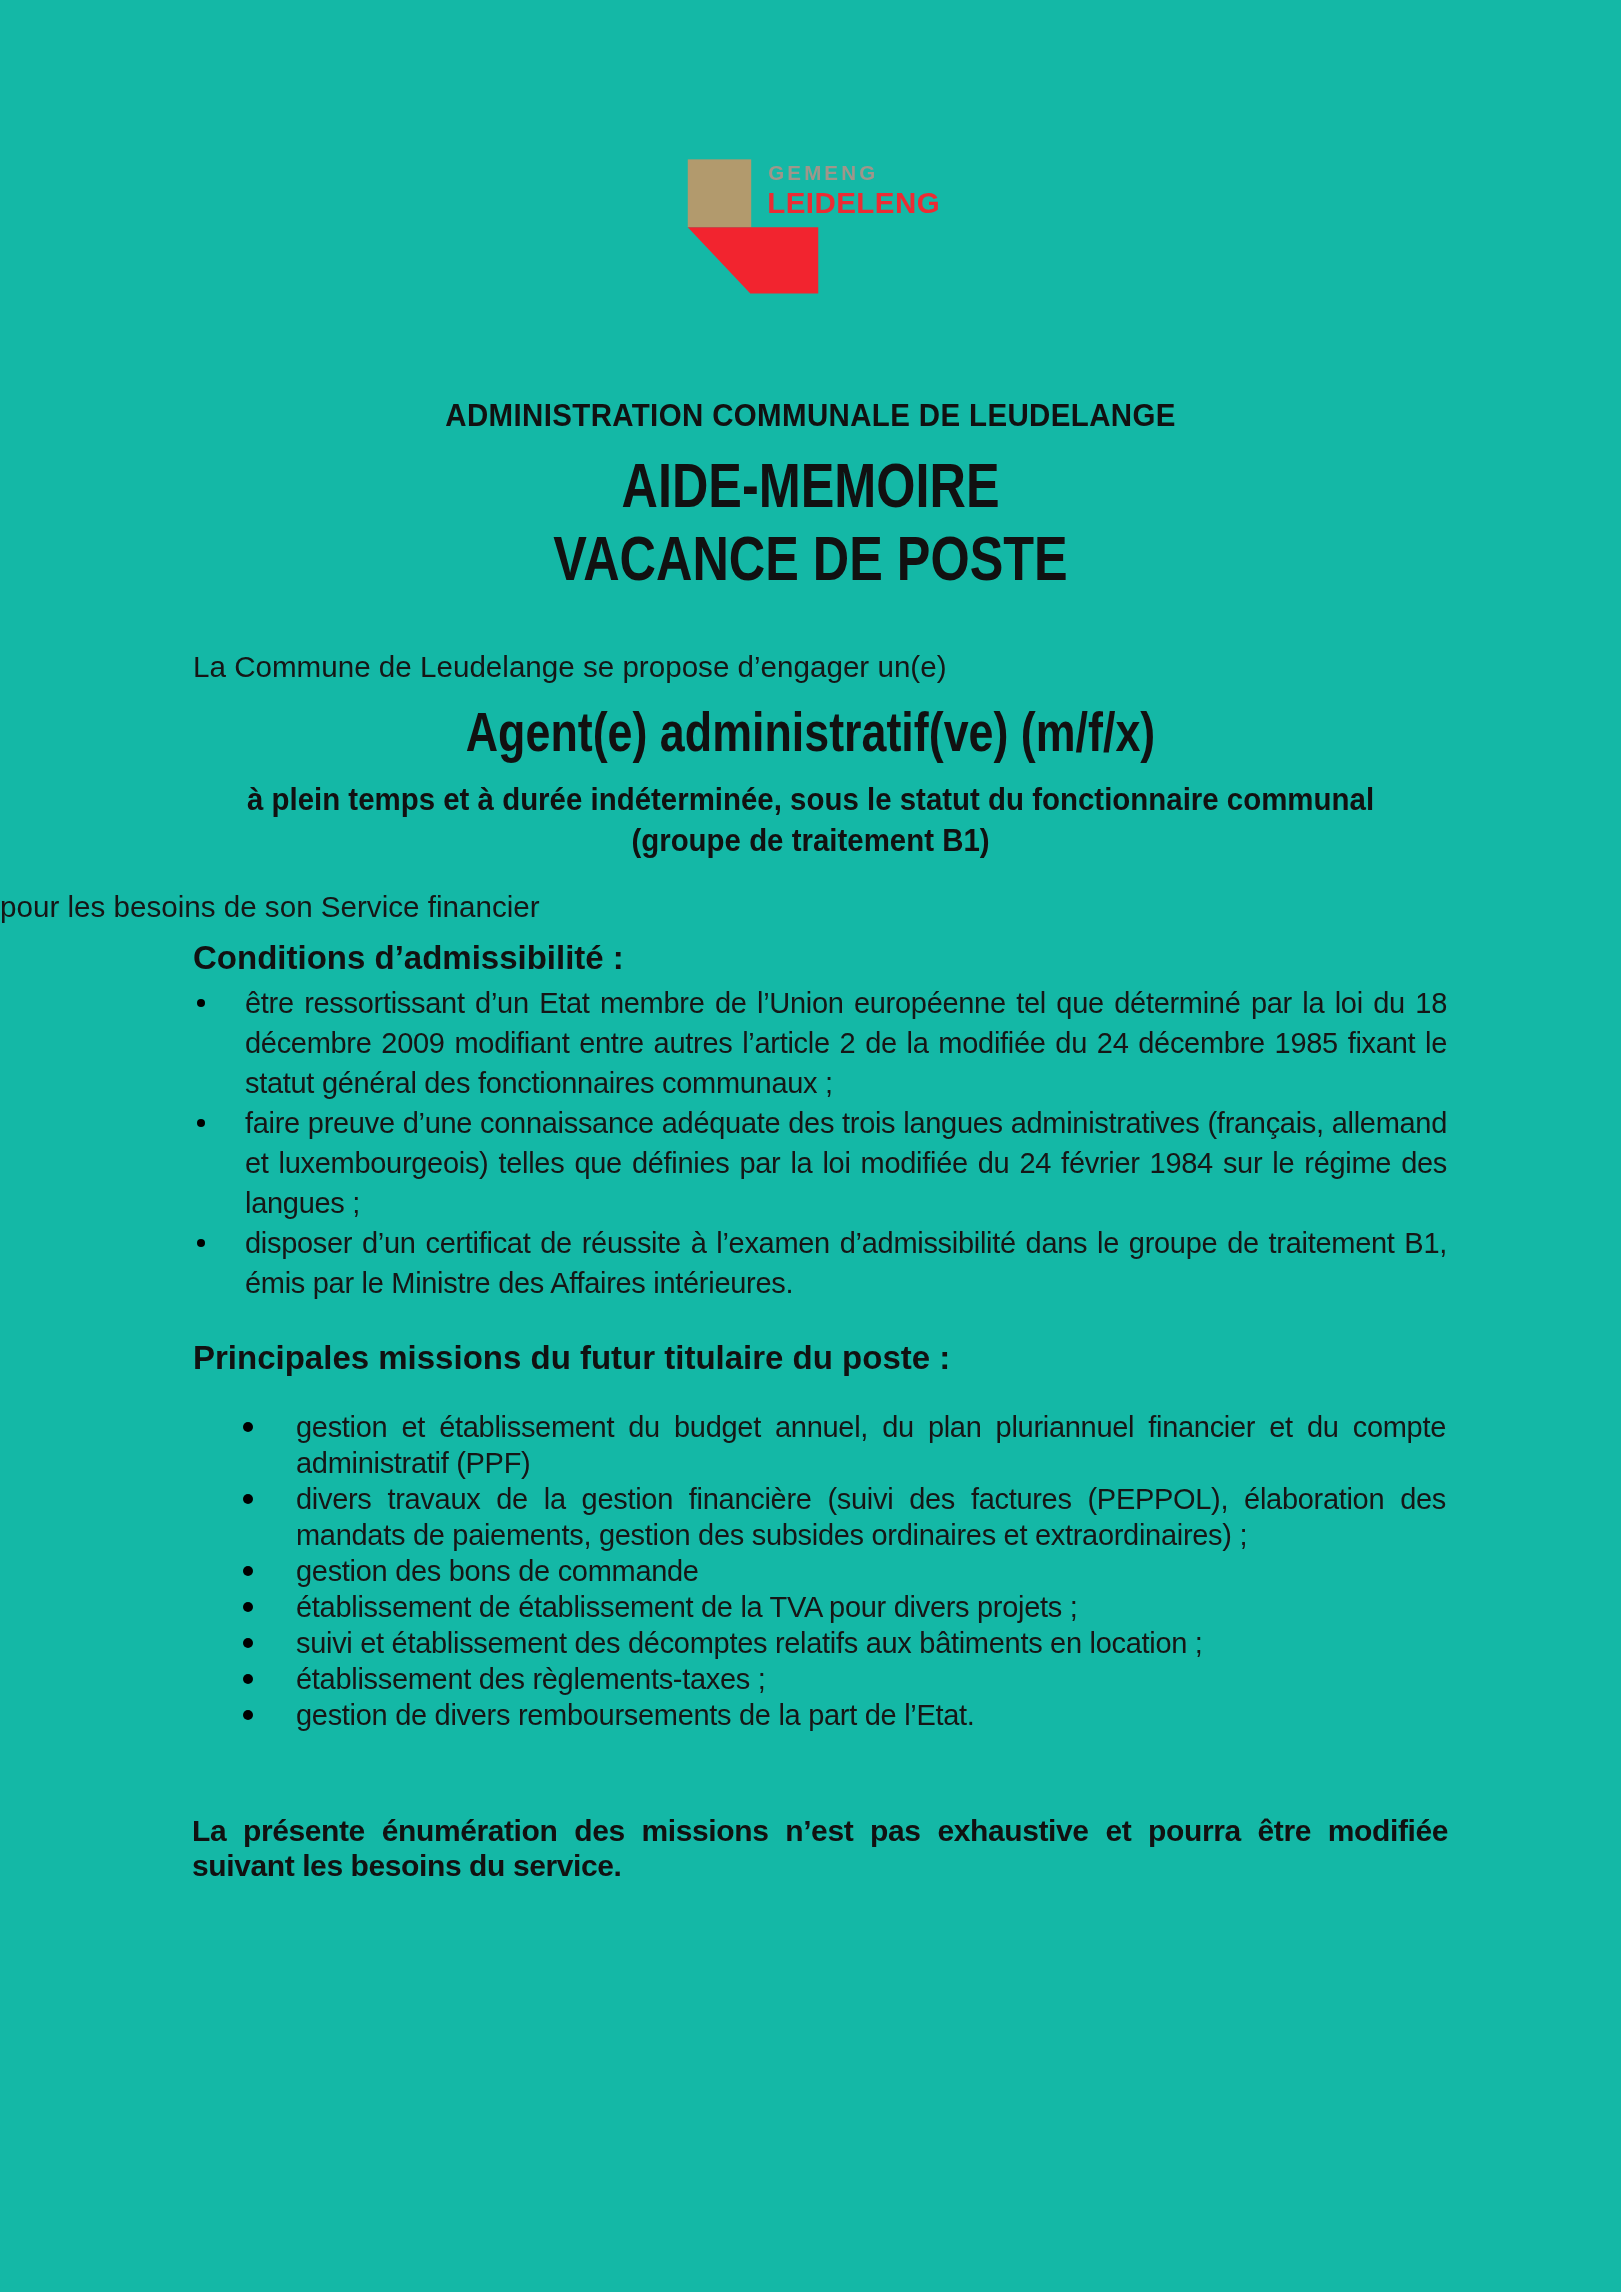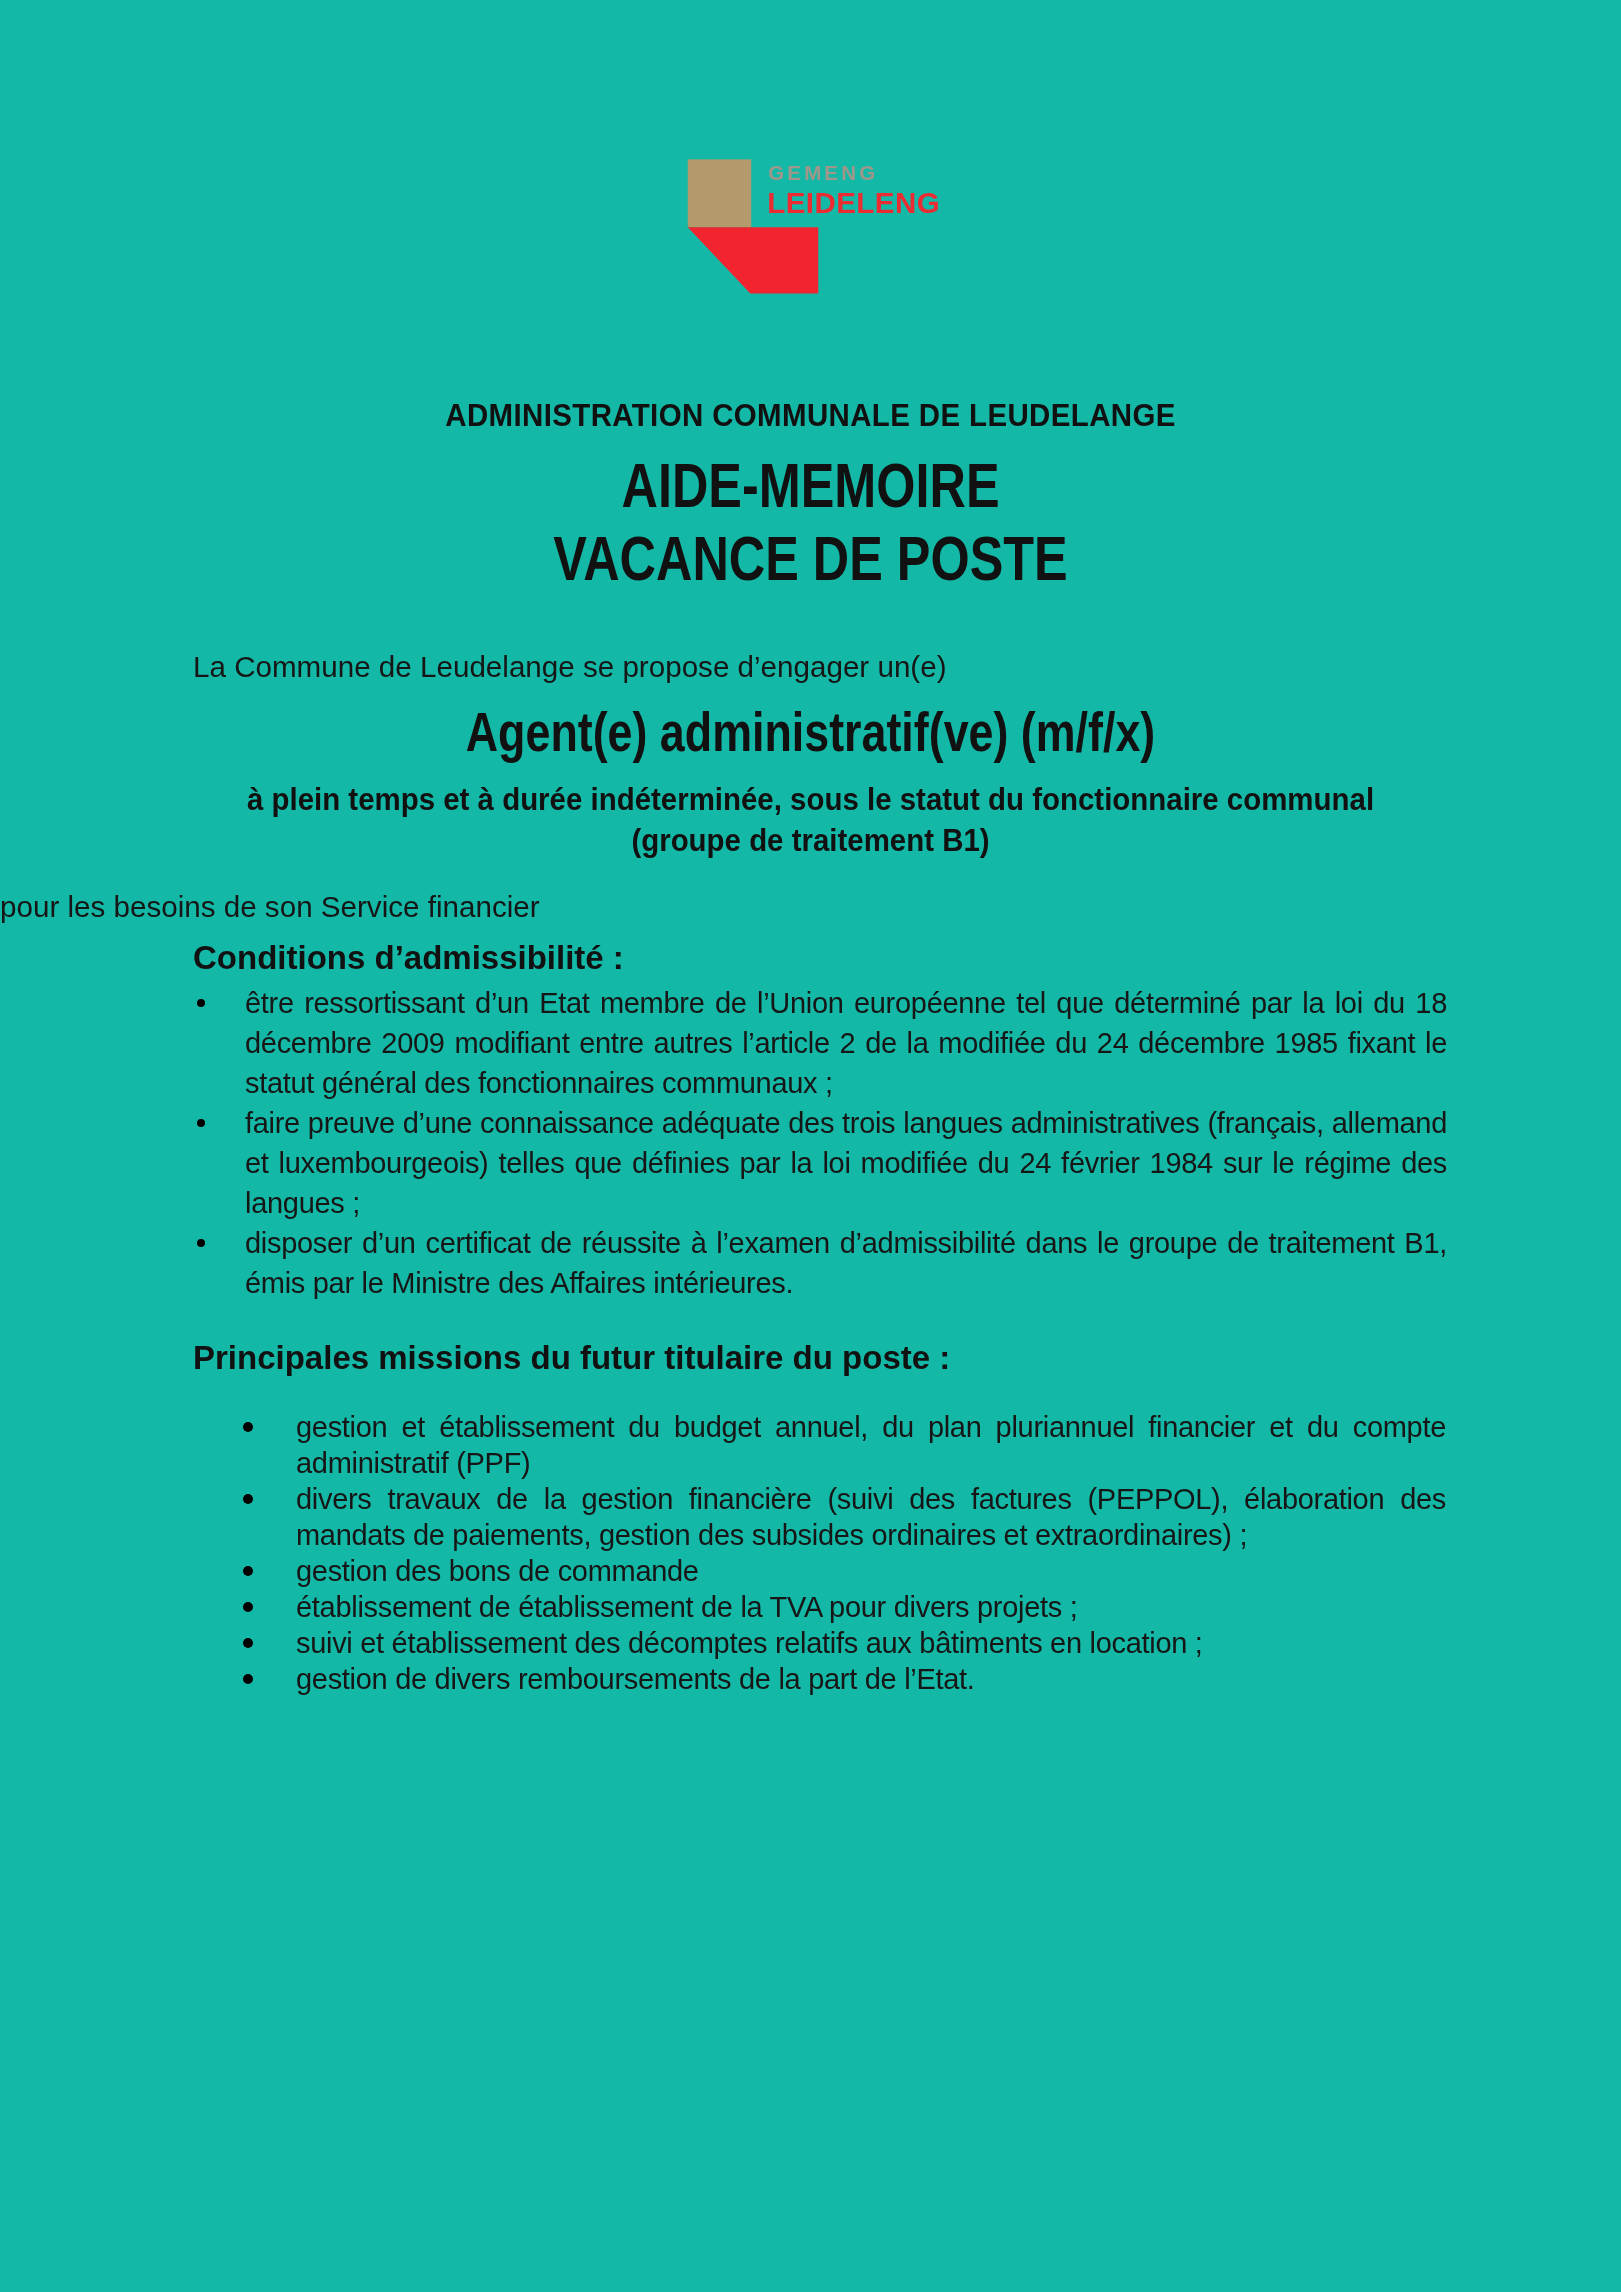--- a/index.html
+++ b/index.html
@@ -154,19 +154,24 @@
     <div class="bullet-item">
       <span class="dot"></span>
       <span>établissement de établissement de la TVA pour divers projets ;</span>
     </div>
     <div class="bullet-item">
       <span class="dot"></span>
       <span>suivi et établissement des décomptes relatifs aux bâtiments en location ;</span>
     </div>
     <div class="bullet-item">
       <span class="dot"></span>
+      <span>établissement des règlements-taxes ;</span>
+    </div>
+    <div class="bullet-item">
+      <span class="dot"></span>
       <span>gestion de divers remboursements de la part de l’Etat.</span>
     </div>
   </div>
 
+  <div class="closing-paragraph">La présente énumération des missions n’est pas exhaustive et pourra être modifiée suivant les besoins du service.</div>
 
 </div>
 
 
 </body></html>

